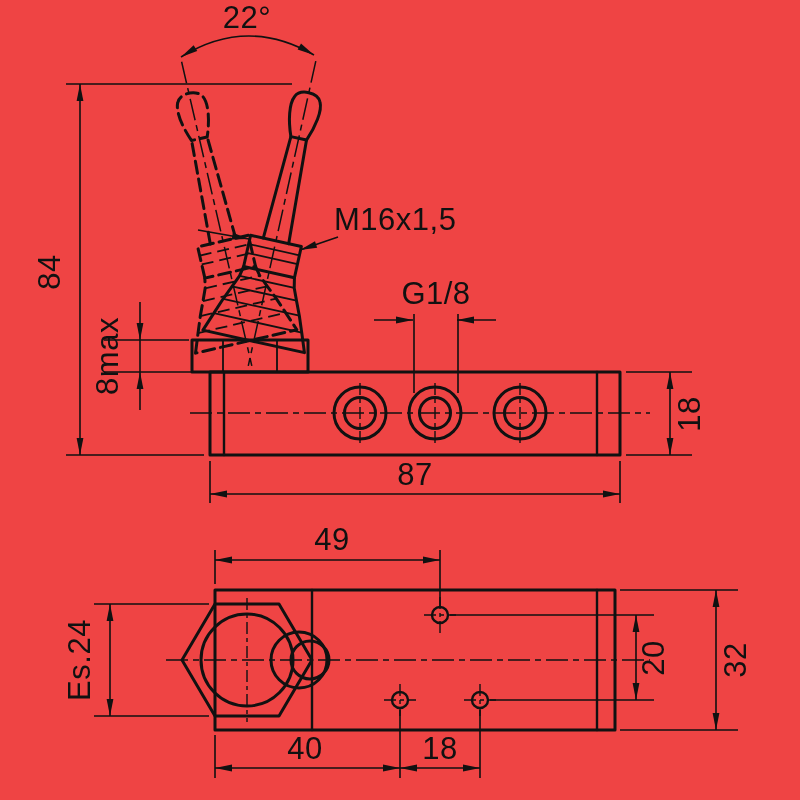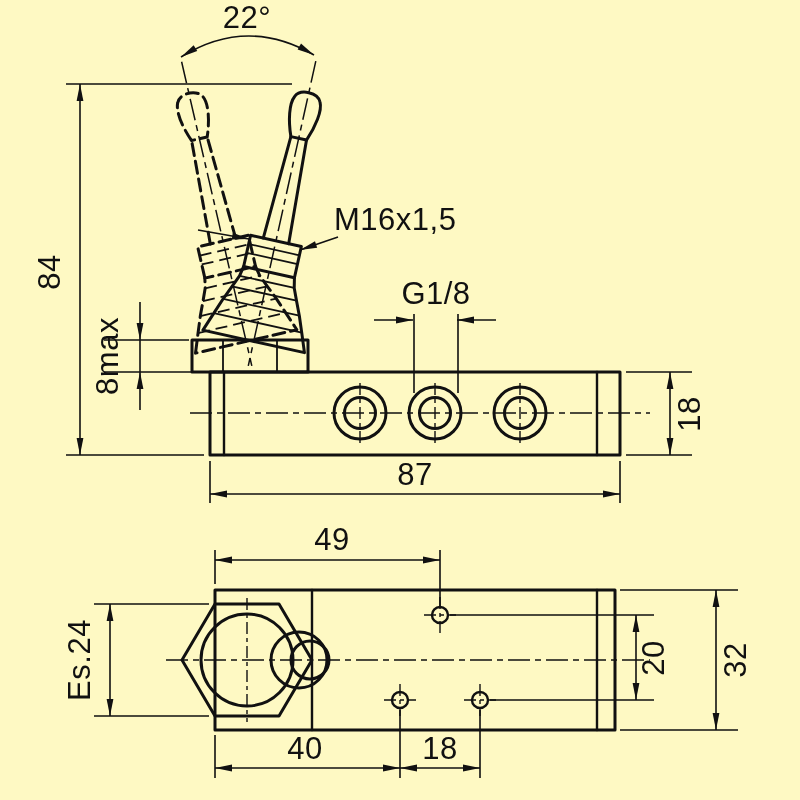--- a/index.html
+++ b/index.html
@@ -1,16 +1,16 @@
 <!DOCTYPE html>
 <html><head>
 <meta charset="utf-8">
 <style>
   html,body{margin:0;padding:0;background:#fff}
-  .page{width:800px;height:800px;background:#fef9c3;position:relative}
+  .page{width:800px;height:800px;background:#ef4444;position:relative}
   svg{display:block}
   text{font-family:"Liberation Sans", sans-serif;fill:#111;letter-spacing:.5px}
   .lbl{font-size:31px}
   .ol{fill:none;stroke:#111;stroke-width:3;stroke-linejoin:round;stroke-linecap:round}
   .ol2{fill:none;stroke:#111;stroke-width:2.4;stroke-linecap:round}
   .thin{fill:none;stroke:#111;stroke-width:1.6}
   .thin2{fill:none;stroke:#111;stroke-width:1.8}
   .dim{fill:none;stroke:#111;stroke-width:1.6}
   .cl{fill:none;stroke:#111;stroke-width:1.5;stroke-dasharray:22 5 6 5}
   .clh{fill:none;stroke:#111;stroke-width:1.4;stroke-dasharray:12 4 4 4}

